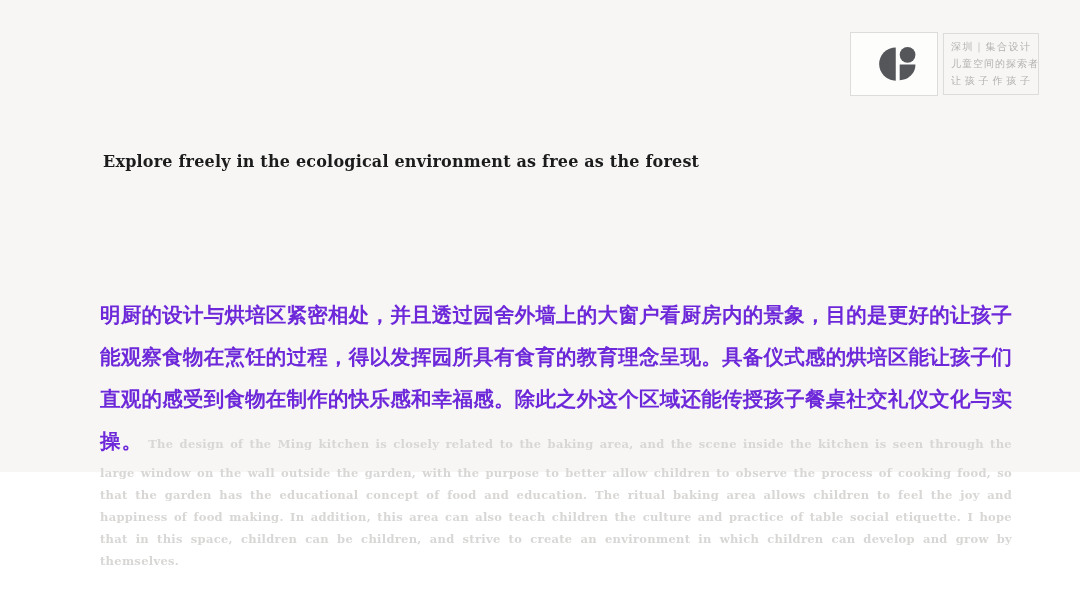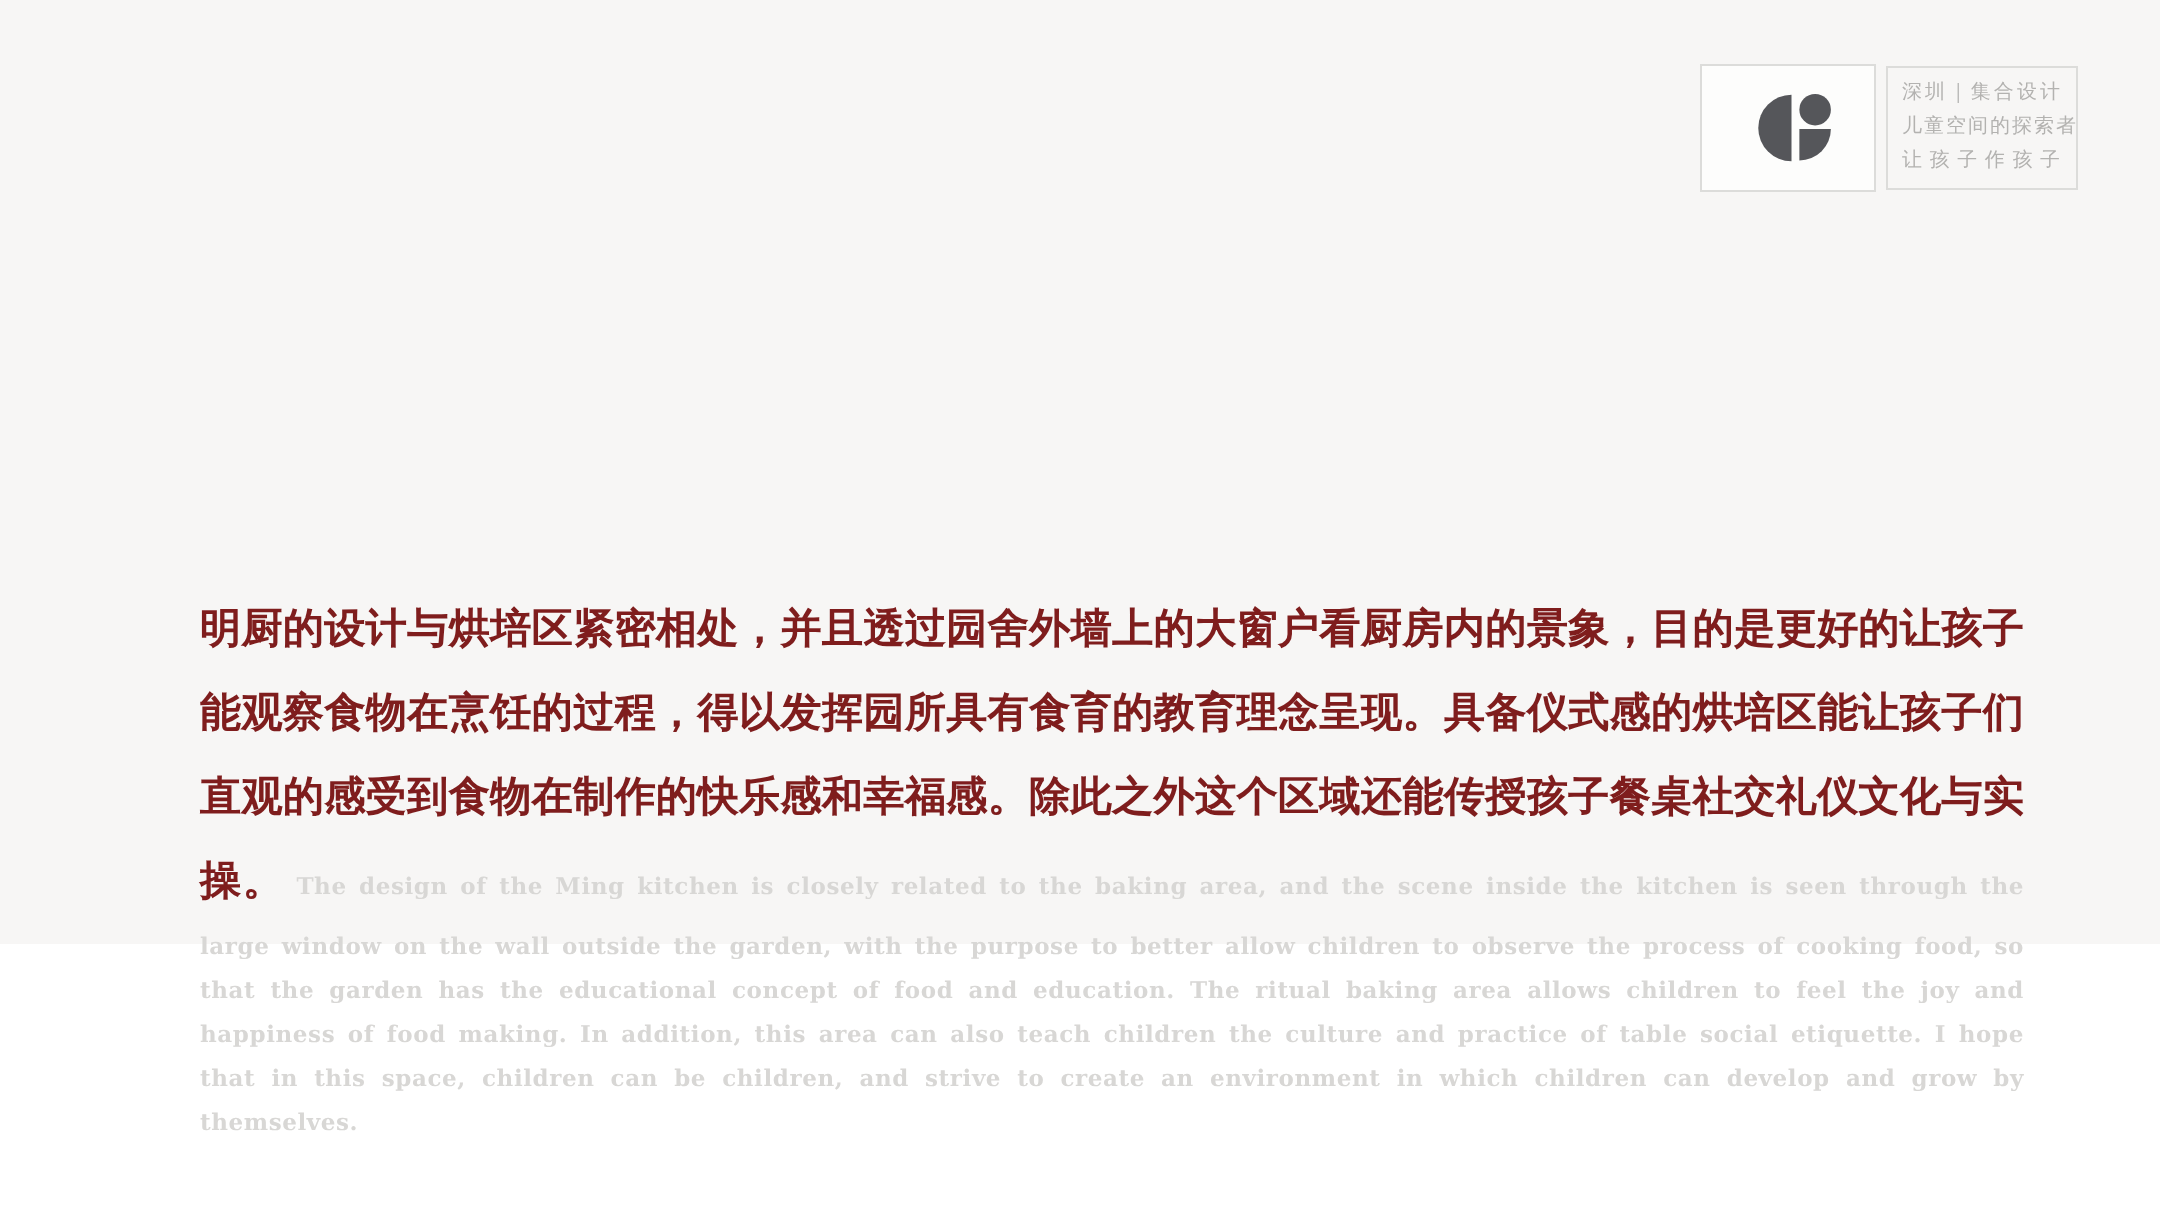--- a/index.html
+++ b/index.html
@@ -92,21 +92,21 @@
   }
   .body-paragraph {
     margin: 0;
     text-align: justify;
   }
   .body-zh {
     font-family: "Liberation Sans", sans-serif;
     font-weight: 700;
     font-size: 20.5px;
     line-height: 2.05;
-    color: #7f1d1d;
+    color: #6d28d9;
   }
   .body-en {
     font-family: "DejaVu Serif", "Liberation Serif", serif;
     font-weight: 700;
     font-size: 11.5px;
     line-height: 1.92;
     letter-spacing: 0.3px;
     word-spacing: 1px;
     color: #d8d7d5;
   }
@@ -125,20 +125,21 @@
       </svg>
     </div>
     <div class="logo-text-box">
       <div class="logo-text-line">深圳｜集合设计</div>
       <div class="logo-text-line">儿童空间的探索者</div>
       <div class="logo-text-line">让孩子作孩子</div>
     </div>
   </div>
 
   <div class="title-block">
+    <div class="sub-title">Explore freely in the ecological environment as free as the forest</div>
   </div>
 
   <div class="body-block">
     <p class="body-paragraph"><span class="body-zh">明厨的设计与烘培区紧密相处，并且透过园舍外墙上的大窗户看厨房内的景象，目的是更好的让孩子能观察食物在烹饪的过程，得以发挥园所具有食育的教育理念呈现。具备仪式感的烘培区能让孩子们直观的感受到食物在制作的快乐感和幸福感。除此之外这个区域还能传授孩子餐桌社交礼仪文化与实操。</span>
       <span class="body-en">The design of the Ming kitchen is closely related to the baking area, and the scene inside the kitchen is seen through the large window on the wall outside the garden, with the purpose to better allow children to observe the process of cooking food, so that the garden has the educational concept of food and education. The ritual baking area allows children to feel the joy and happiness of food making. In addition, this area can also teach children the culture and practice of table social etiquette. I hope that in this space, children can be children, and strive to create an environment in which children can develop and grow by themselves.</span></p>
   </div>
 
 </div>
 
 </body></html>

